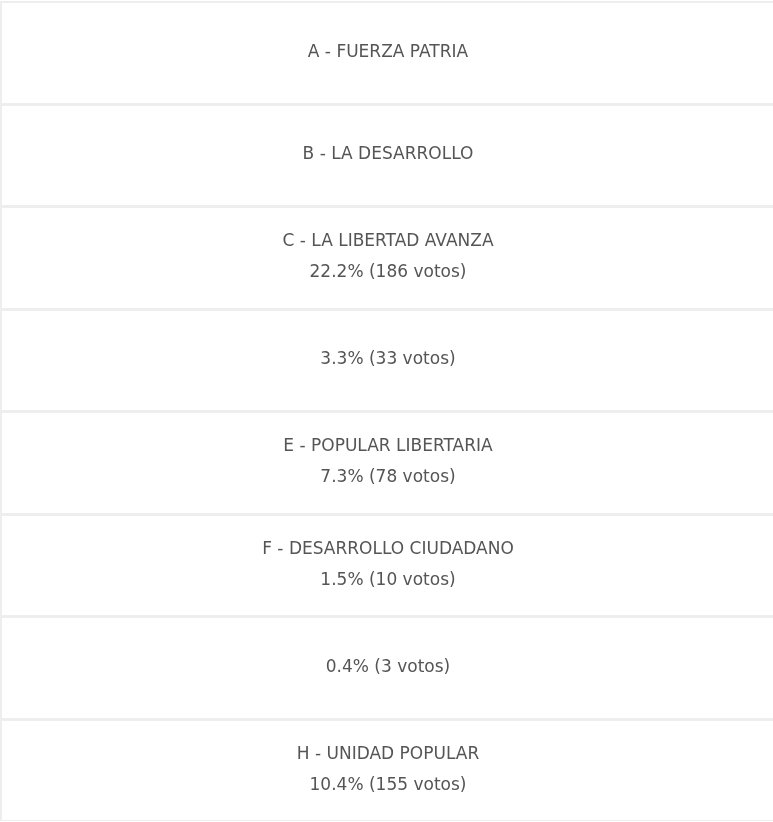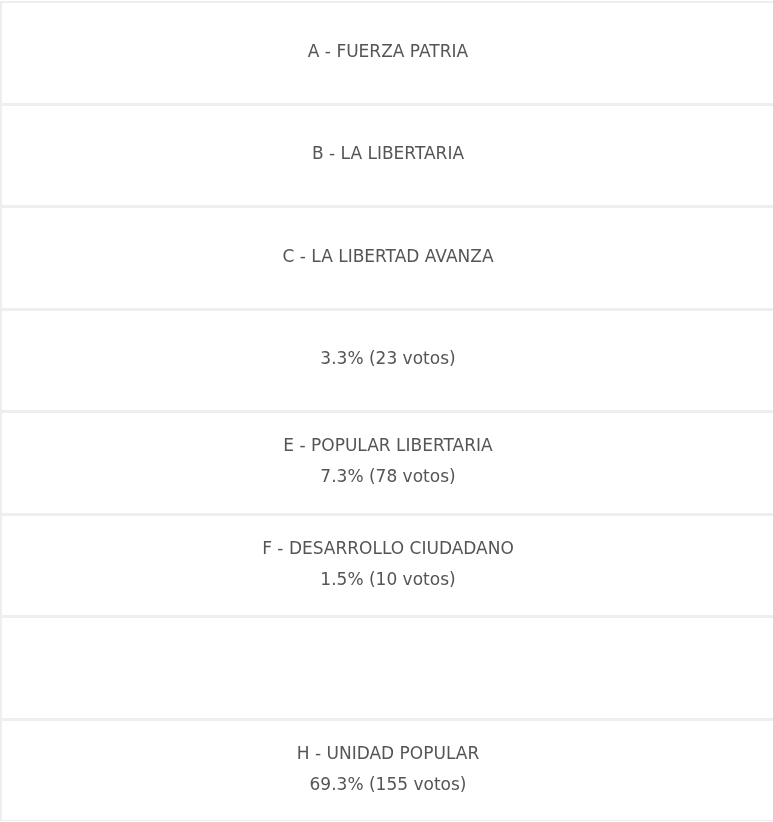--- a/index.html
+++ b/index.html
@@ -23,35 +23,37 @@
     .name, .stat { display: block; text-align: center; white-space: nowrap; }
   </style>
 </head>
 <body>
 
 <div class="results">
   <div class="row">
     <span class="name">A - FUERZA PATRIA</span>
   </div>
   <div class="row">
-    <span class="name">B - LA LIBERTARIA</span>
+    <span class="name">B - LA DESARROLLO</span>
   </div>
   <div class="row">
     <span class="name">C - LA LIBERTAD AVANZA</span>
+    <span class="stat">22.2% (186 votos)</span>
   </div>
   <div class="row">
-    <span class="stat">3.3% (23 votos)</span>
+    <span class="stat">3.3% (33 votos)</span>
   </div>
   <div class="row">
     <span class="name">E - POPULAR LIBERTARIA</span>
     <span class="stat">7.3% (78 votos)</span>
   </div>
   <div class="row">
     <span class="name">F - DESARROLLO CIUDADANO</span>
     <span class="stat">1.5% (10 votos)</span>
   </div>
   <div class="row">
+    <span class="stat">0.4% (3 votos)</span>
   </div>
   <div class="row">
     <span class="name">H - UNIDAD POPULAR</span>
-    <span class="stat">69.3% (155 votos)</span>
+    <span class="stat">10.4% (155 votos)</span>
   </div>
 </div>
 
 </body></html>

